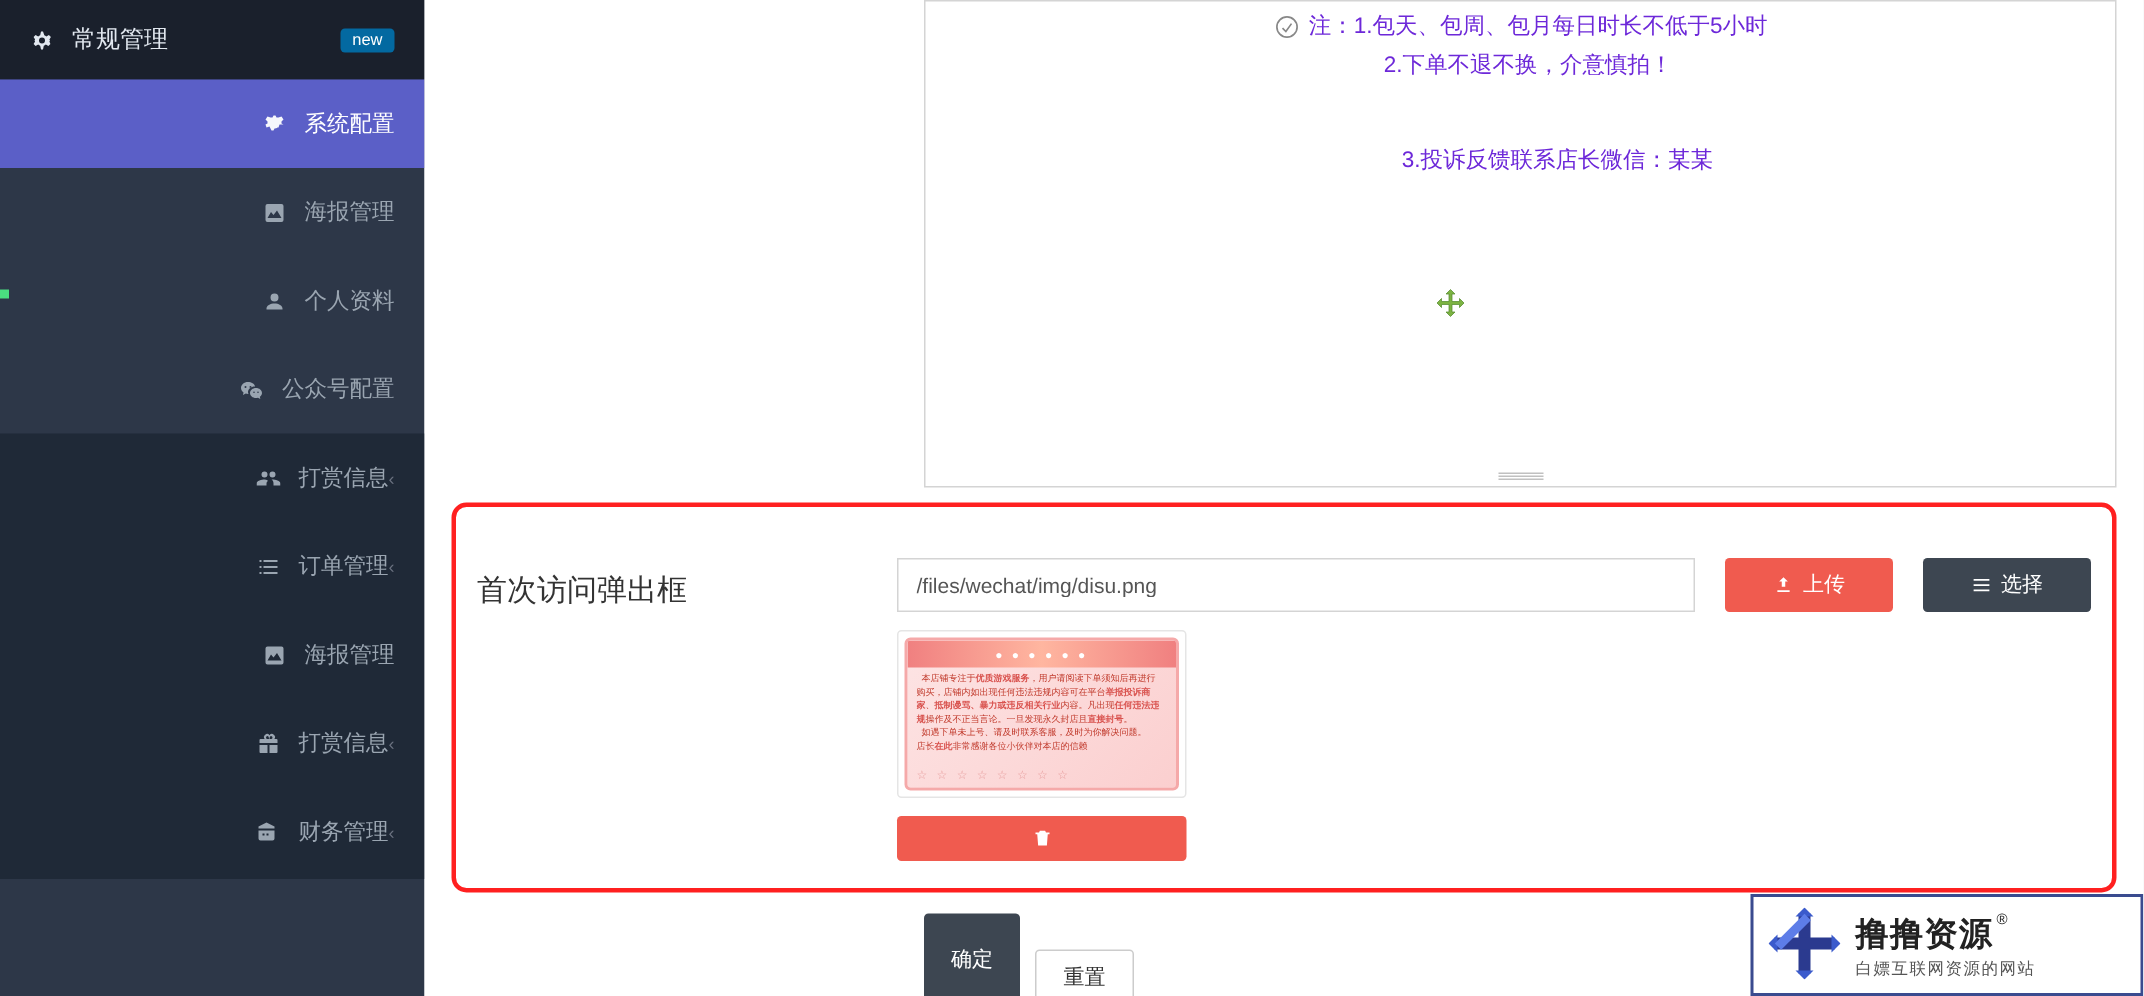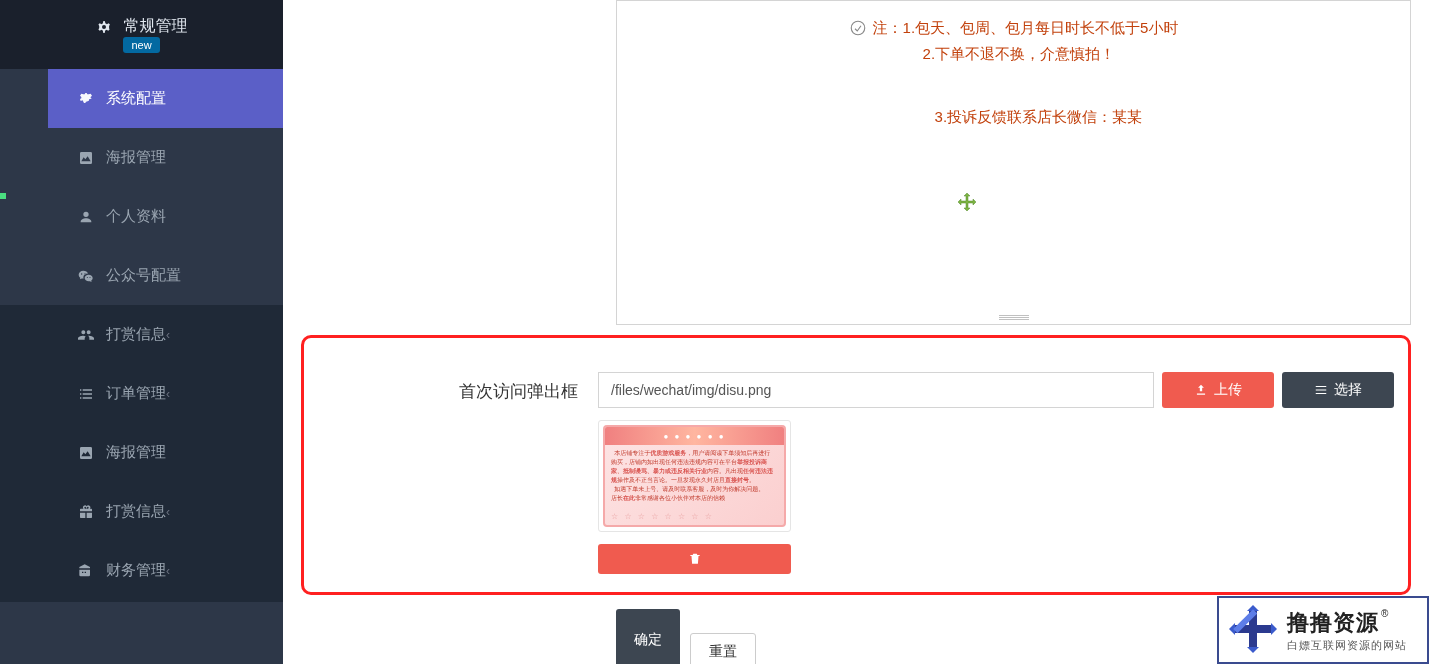--- a/index.html
+++ b/index.html
@@ -1,71 +1,71 @@
 <!DOCTYPE html>
 <html><head>
 <meta charset="utf-8">
 <style>
 * { margin: 0; padding: 0; box-sizing: border-box; }
 body { font-family: "Helvetica Neue", Helvetica, Arial, "Microsoft YaHei", sans-serif; font-size: 14px; background: #f0f3f4; overflow: hidden; }
 .app { display: flex; height: 664px; width: 1429px; }
 
 
 .sidebar { width: 283px; background: #2d3748; color: #9aa5b1; display: flex; flex-direction: column; flex-shrink: 0; }
-.sb-section-header { display: flex; align-items: center; justify-content: space-between; padding: 16px 20px; background: #1a202c; color: #e2e8f0; font-size: 16px; flex-direction: column; }
+.sb-section-header { display: flex; align-items: center; justify-content: space-between; padding: 16px 20px; background: #1a202c; color: #e2e8f0; font-size: 16px; }
 .sb-section-header .left { display: flex; align-items: center; gap: 12px; }
 .badge-new { background: #0369a1; color: #fff; font-size: 11px; padding: 2px 8px; border-radius: 3px; font-weight: normal; }
-.sb-item { display: flex; align-items: center; justify-content: flex-start; padding: 20px 20px 20px 30px; color: #9aa5b1; cursor: pointer; font-size: 15px; margin-left: 48px; }
+.sb-item { display: flex; align-items: center; justify-content: flex-end; padding: 20px 20px 20px 30px; color: #9aa5b1; cursor: pointer; font-size: 15px; }
 .sb-item .left { display: flex; align-items: center; gap: 12px; }
 .sb-item.active { background: #5b5fc7; color: #fff; }
 .sb-green-dot { width: 6px; height: 6px; background: #4ade80; position: absolute; left: 0; top: 193px; }
 .sb-caret { font-size: 12px; color: #6b7280; }
 .sb-section2 { background: #1f2937; }
 .sidebar { position: relative; }
 .sidebar svg { width: 16px; height: 16px; fill: currentColor; flex-shrink: 0; }
 
 
 .main { flex: 1; background: #fff; padding: 0; overflow: hidden; position: relative; }
 .editor-box { margin: 0 18px 10px 333px; border: 1px solid #d4d4d4; background: #fff; padding: 0; position: relative; height: 325px; }
-.editor-content { padding: 14px 30px; color: #c2410c; font-size: 15px; line-height: 1.7; }
+.editor-content { padding: 4px 30px; color: #6d28d9; font-size: 15px; line-height: 1.7; }
 .editor-note { display: flex; gap: 6px; align-items: flex-start; justify-content: center; }
 .editor-note svg { width: 18px; height: 18px; stroke: #888; fill: none; stroke-width: 1.5; flex-shrink: 0; margin-top: 4px; }
 .note-text { text-align: left; }
 .note-indent1 { padding-left: 50px; }
 .note-indent2 { padding-left: 62px; margin-top: 38px; }
 .move-icon { position: absolute; top: 190px; left: 338px; width: 24px; height: 24px; }
 .move-icon svg { width: 24px; height: 24px; fill: #7cb342; stroke: #558b2f; stroke-width: 0.5; }
 .resize-grip { position: absolute; bottom: 4px; left: 50%; transform: translateX(-50%); width: 30px; height: 6px; display: flex; flex-direction: column; gap: 1px; justify-content: center; }
 .resize-grip div { height: 1px; background: #c0c0c0; }
 
 .red-frame { margin: 8px 18px 0 18px; border: 3px solid #ff2020; border-radius: 10px; padding: 34px 14px 18px 14px; background: #fff; }
 .form-row { display: flex; gap: 20px; align-items: flex-start; }
-.form-label { width: 260px; color: #333; font-size: 17px; padding-top: 8px; text-align: right; }
+.form-label { width: 260px; color: #333; font-size: 20px; padding-top: 8px; }
 .form-control-wrap { flex: 1; display: flex; flex-direction: column; gap: 12px; }
-.input-row { display: flex; gap: 8px; }
+.input-row { display: flex; gap: 20px; }
 .text-input { flex: 1; border: 1px solid #d4d4d4; padding: 9px 12px; font-size: 14px; color: #555; background: #fff; }
 .btn { padding: 9px 32px; border: none; border-radius: 3px; font-size: 14px; cursor: pointer; display: inline-flex; align-items: center; gap: 6px; color: #fff; }
 .btn-upload { background: #f05b4f; }
 .btn-select { background: #3d4651; }
 .btn svg { width: 14px; height: 14px; fill: currentColor; }
 .preview-box { width: 193px; border: 1px solid #e5e5e5; padding: 4px; background: #fff; border-radius: 3px; }
 .preview-img { width: 100%; height: 102px; background: linear-gradient(135deg, #fde4e4, #fbcfcf); border: 2px solid #f5a9a9; border-radius: 4px; position: relative; overflow: hidden; }
 .preview-img .deco-top { height: 18px; background: linear-gradient(90deg, #f08080, #ffb6a0, #f08080); display:flex; align-items:center; justify-content:center; font-size:8px; color:#fff; letter-spacing:2px;}
 .preview-img .lines { padding: 4px 6px; font-size: 6px; line-height: 1.5; color: #c0392b; }
 .preview-img .lines div { white-space: nowrap; overflow: hidden; }
 .preview-img .stars { position:absolute; bottom:4px; left:6px; font-size:8px; color:#e8a0a0; letter-spacing:2px;}
 .btn-delete { width: 193px; background: #f05b4f; display: flex; justify-content: center; padding: 8px; border-radius: 3px; cursor: pointer; }
 .btn-delete svg { width: 14px; height: 14px; fill: #fff; }
 
 .footer-buttons { margin: 14px 0 0 333px; display: flex; gap: 10px; }
 .btn-confirm { background: #3d4651; color: #fff; padding: 9px 18px; border: none; border-radius: 3px; font-size: 14px; cursor: pointer; }
 .btn-reset { background: #fff; color: #333; padding: 9px 18px; border: 1px solid #ccc; border-radius: 3px; font-size: 14px; cursor: pointer; margin-top: 24px; }
 
 
-.brand-corner { position: absolute; bottom: 0; right: 0; width: 212px; height: 68px; background: #fff; border: 2px solid #3a4b8f; display: flex; align-items: center; padding: 6px 10px; gap: 10px; }
+.brand-corner { position: absolute; bottom: 0; right: 0; width: 262px; height: 68px; background: #fff; border: 2px solid #3a4b8f; display: flex; align-items: center; padding: 6px 10px; gap: 10px; }
 .brand-logo svg { width: 48px; height: 48px; }
 .brand-text { display: flex; flex-direction: column; }
 .brand-main { display: flex; align-items: flex-start; gap: 2px; }
 .brand-name { font-size: 22px; font-weight: bold; color: #222; letter-spacing: 1px; }
 .brand-r { font-size: 10px; color: #222; }
 .brand-tagline { font-size: 11px; color: #555; letter-spacing: 1px; }
 </style>
 </head>
 <body>
 

